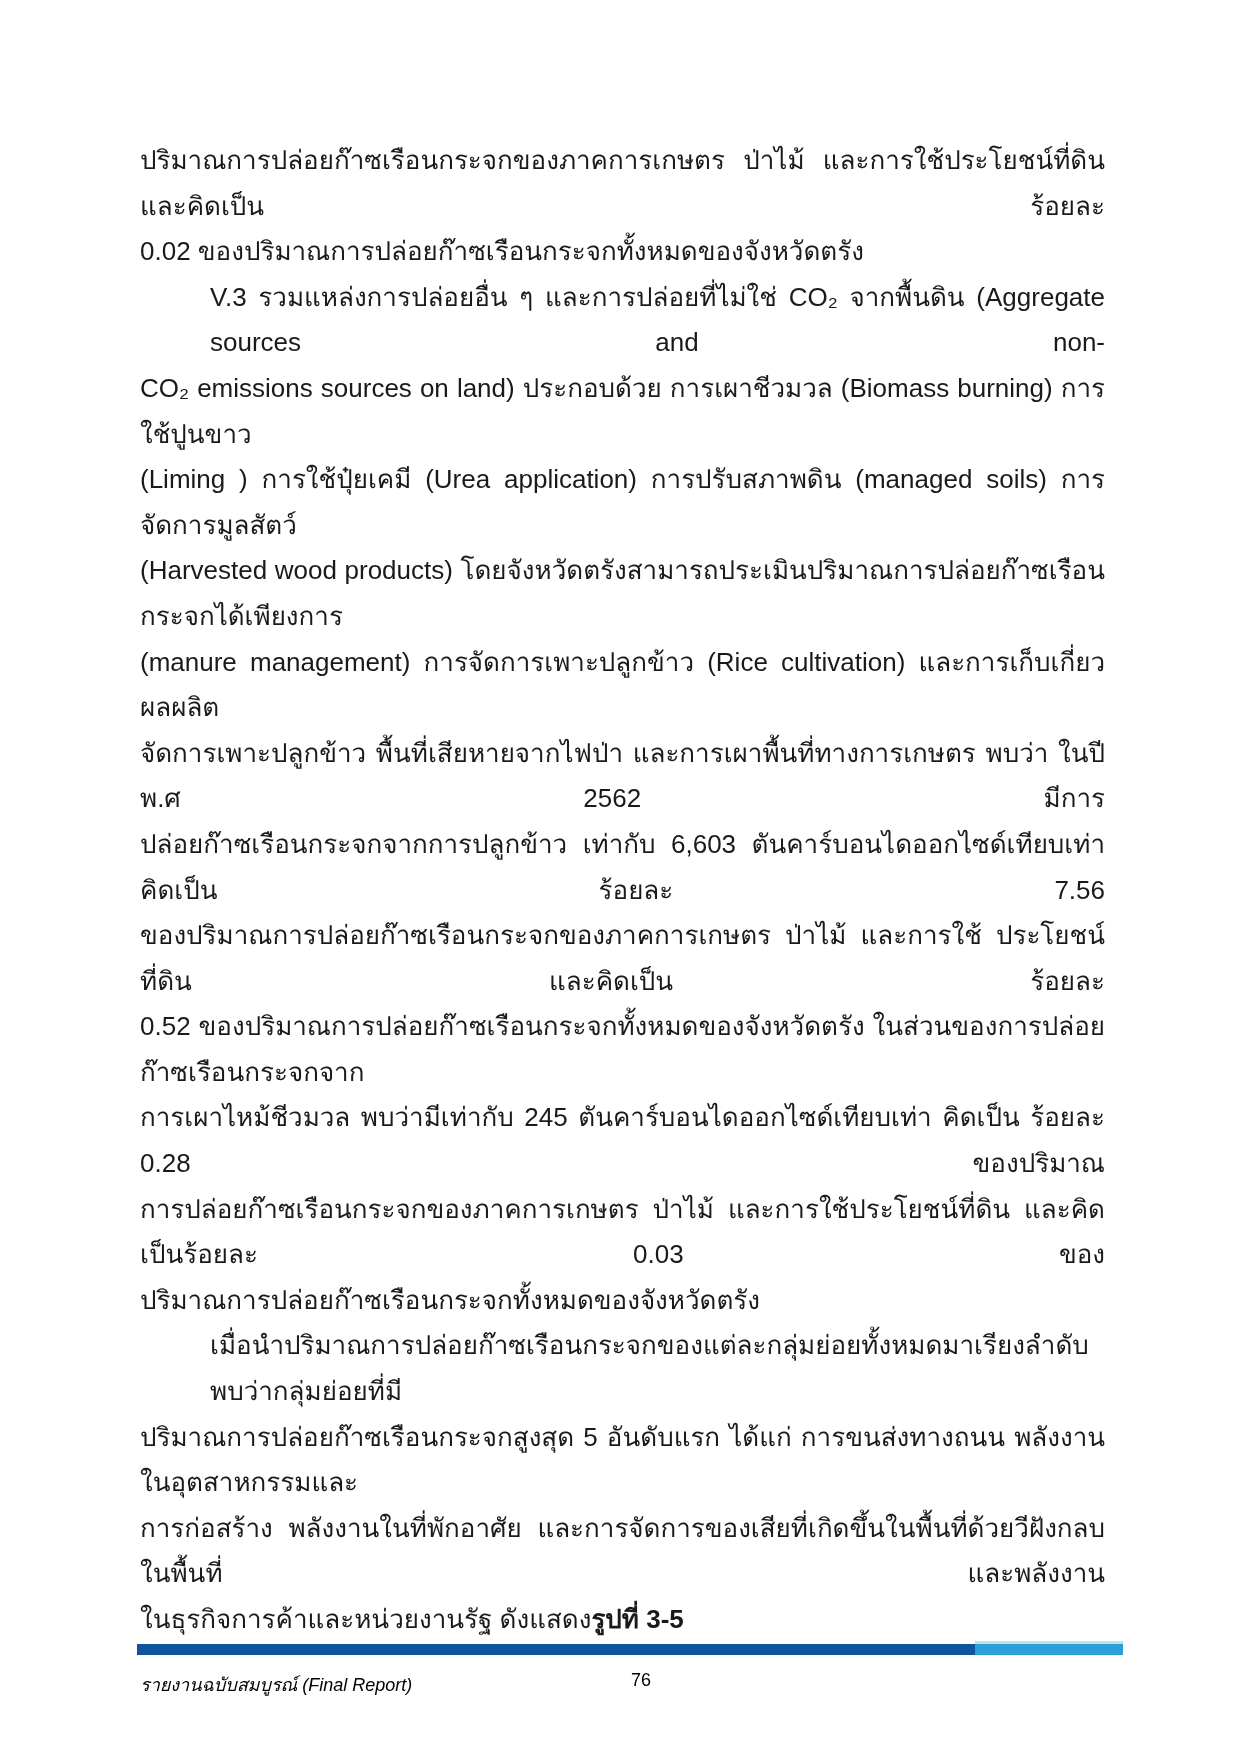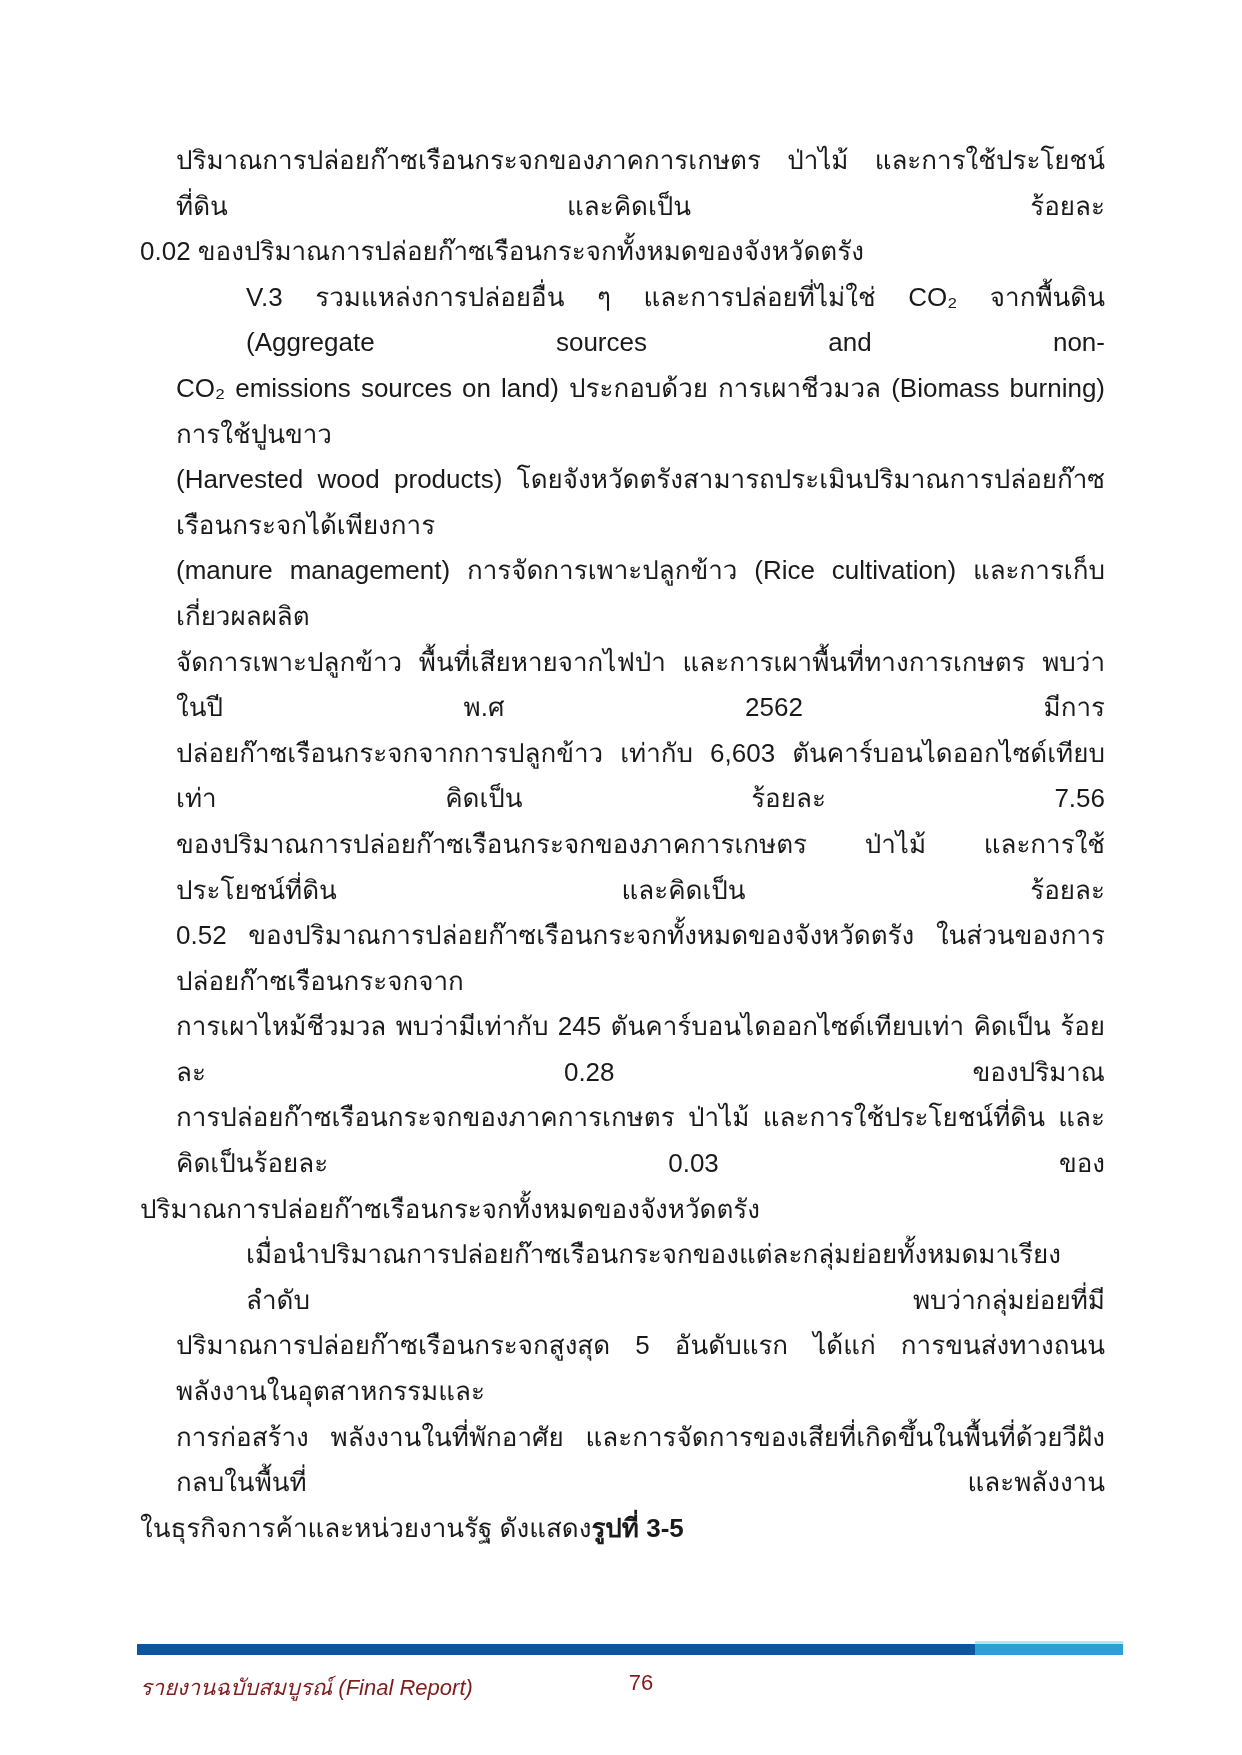--- a/index.html
+++ b/index.html
@@ -23,21 +23,20 @@
     width: 965px;
     font-size: 26px;
   }
   .line {
     line-height: 45.6px;
     white-space: pre-wrap;
   }
   .line.j {
     text-align: justify;
     text-align-last: justify;
-    margin-left: 36px;
   }
   .line.indent {
     padding-left: 70px;
   }
   .line b {
     font-weight: bold;
     text-align: center;
   }
   .footer {
     position: absolute;
@@ -61,22 +60,22 @@
     width: 148px;
     height: 11px;
     box-shadow: 0 -3px 0 rgba(130, 200, 235, 0.55);
   }
   .footer-row {
     position: absolute;
     left: 137px;
     top: 26px;
     width: 968px;
     height: 34px;
-    font-size: 22px;
-    color: #7f1d1d;
+    font-size: 18px;
+    color: #000000;
   }
   .footer-label {
     position: absolute;
     left: 3px;
     top: 0;
     font-style: italic;
   }
   .footer-page {
     position: absolute;
     left: 50%;
@@ -88,20 +87,21 @@
 </head>
 <body>
 
 <div class="page">
 
   <div class="doc-body" id="doc-body">
       <div class="line j"><span>ปริมาณการปล่อยก๊าซเรือนกระจกของภาคการเกษตร ป่าไม้ และการใช้ประโยชน์ที่ดิน และคิดเป็น ร้อยละ</span></div>
       <div class="line"><span>0.02 ของปริมาณการปล่อยก๊าซเรือนกระจกทั้งหมดของจังหวัดตรัง</span></div>
       <div class="line j indent"><span>V.3 รวมแหล่งการปล่อยอื่น ๆ และการปล่อยที่ไม่ใช่ CO₂ จากพื้นดิน (Aggregate sources and non-</span></div>
       <div class="line j"><span>CO₂ emissions sources on land) ประกอบด้วย การเผาชีวมวล (Biomass burning) การใช้ปูนขาว</span></div>
+      <div class="line j"><span>(Liming ) การใช้ปุ๋ยเคมี (Urea application) การปรับสภาพดิน (managed soils) การจัดการมูลสัตว์</span></div>
       <div class="line j"><span>(Harvested wood products) โดยจังหวัดตรังสามารถประเมินปริมาณการปล่อยก๊าซเรือนกระจกได้เพียงการ</span></div>
       <div class="line j"><span>(manure management) การจัดการเพาะปลูกข้าว (Rice cultivation) และการเก็บเกี่ยวผลผลิต</span></div>
       <div class="line j"><span>จัดการเพาะปลูกข้าว พื้นที่เสียหายจากไฟป่า และการเผาพื้นที่ทางการเกษตร พบว่า ในปี พ.ศ 2562 มีการ</span></div>
       <div class="line j"><span>ปล่อยก๊าซเรือนกระจกจากการปลูกข้าว เท่ากับ 6,603 ตันคาร์บอนไดออกไซด์เทียบเท่า คิดเป็น ร้อยละ 7.56</span></div>
       <div class="line j"><span>ของปริมาณการปล่อยก๊าซเรือนกระจกของภาคการเกษตร ป่าไม้ และการใช้ ประโยชน์ที่ดิน และคิดเป็น ร้อยละ</span></div>
       <div class="line j"><span>0.52 ของปริมาณการปล่อยก๊าซเรือนกระจกทั้งหมดของจังหวัดตรัง ในส่วนของการปล่อยก๊าซเรือนกระจกจาก</span></div>
       <div class="line j"><span>การเผาไหม้ชีวมวล พบว่ามีเท่ากับ 245 ตันคาร์บอนไดออกไซด์เทียบเท่า คิดเป็น ร้อยละ 0.28 ของปริมาณ</span></div>
       <div class="line j"><span>การปล่อยก๊าซเรือนกระจกของภาคการเกษตร ป่าไม้ และการใช้ประโยชน์ที่ดิน และคิดเป็นร้อยละ 0.03 ของ</span></div>
       <div class="line"><span>ปริมาณการปล่อยก๊าซเรือนกระจกทั้งหมดของจังหวัดตรัง</span></div>
       <div class="line j indent"><span>เมื่อนำปริมาณการปล่อยก๊าซเรือนกระจกของแต่ละกลุ่มย่อยทั้งหมดมาเรียงลำดับ พบว่ากลุ่มย่อยที่มี</span></div>

